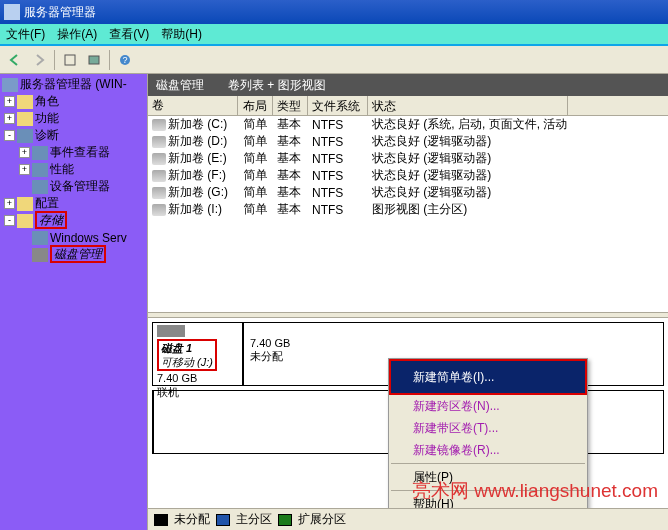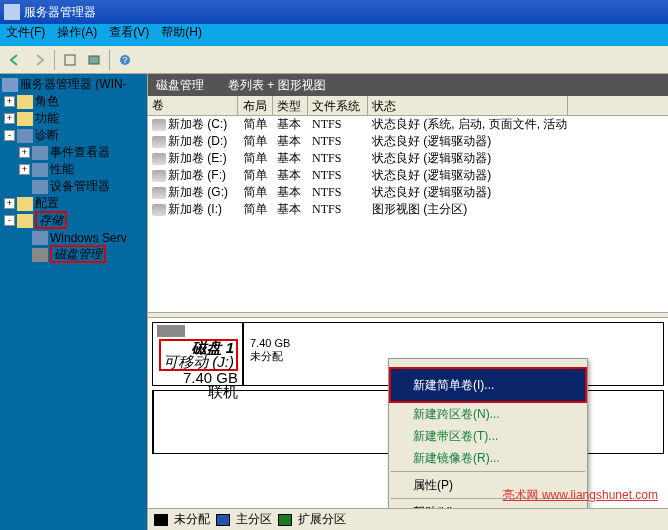--- a/index.html
+++ b/index.html
@@ -1,61 +1,61 @@
 <!DOCTYPE html>
 <html><head>
 <meta charset="utf-8">
 <style>
 * { box-sizing: border-box; margin: 0; padding: 0; }
 body { font-family: "Microsoft YaHei", SimSun, Tahoma, sans-serif; font-size: 12px; background: #fff; width: 668px; height: 530px; overflow: hidden; }
 .titlebar { background: linear-gradient(#2b5fc9,#0a48b7); color: #fff; height: 24px; display: flex; align-items: center; padding: 0 4px; }
 .titlebar .icon { width: 16px; height: 16px; background: #b9d0f0; margin-right: 4px; }
-.menubar { background: #0ea5e9; height: 22px; display: flex; align-items: center; padding: 0 6px; gap: 12px; border-bottom: 5px solid #0ea5e9; }
+.menubar { background: #5eead4; height: 22px; display: flex; align-items: center; padding: 0 6px; gap: 12px; border-bottom: 2px solid #0ea5e9; }
 .menubar span { cursor: default; }
 .toolbar { background: #ece9d8; height: 28px; display: flex; align-items: center; padding: 0 4px; gap: 2px; border-bottom: 1px solid #aca899; }
 .tbtn { width: 22px; height: 22px; border: 1px solid transparent; display: flex; align-items: center; justify-content: center; }
 .tsep { width: 1px; height: 20px; background: #aca899; margin: 0 2px; }
 .main { display: flex; height: calc(530px - 24px - 22px - 28px); }
-.tree { width: 148px; background: #0369a1; border-right: 1px solid #aca899; padding: 2px; overflow: hidden; }
+.tree { width: 148px; background: #8b5cf6; border-right: 1px solid #aca899; padding: 2px; overflow: hidden; }
 .tnode { display: flex; align-items: center; height: 17px; white-space: nowrap; }
 .texp { width: 11px; height: 11px; border: 1px solid #919191; font-size: 9px; line-height: 9px; text-align: center; margin-right: 2px; background: #fff; }
 .ticon { width: 16px; height: 14px; margin-right: 2px; display: inline-block; }
 .ticon.server { background: #7a9bc9; }
 .ticon.folder { background: #f0d77a; }
 .ticon.mon { background: #6a8fb8; }
 .ticon.disk { background: #888; }
 .highlight { border: 2px solid #d90000; padding: 0 2px; font-style: italic; }
 .content { flex: 1; display: flex; flex-direction: column; background: #fff; }
 .header { background: #545454; color: #fff; height: 22px; display: flex; align-items: center; padding: 0 8px; gap: 24px; }
 .listhead { background: #ece9d8; height: 20px; display: flex; border-bottom: 1px solid #aca899; }
 .listhead div { border-right: 1px solid #aca899; padding: 2px 4px; height: 100%; }
 .listbody { height: 196px; overflow: auto; background: #fff; }
 .row { display: flex; height: 17px; align-items: center; }
 .row > div { padding: 0 4px; white-space: nowrap; overflow: hidden; }
 .diskicon { width: 14px; height: 12px; background: linear-gradient(#aaa,#ddd); border-radius: 2px; display: inline-block; margin-right: 2px; }
 .c-vol { width: 90px; display: flex; align-items: center; }
 .c-lay { width: 35px; text-align: center; }
 .c-typ { width: 35px; }
-.c-fs { width: 60px; font-family: Liberation Serif, serif; }
+.c-fs { width: 60px; }
 .c-st { width: 200px; }
 .divbar { height: 6px; background: #ece9d8; border-top: 1px solid #aca899; border-bottom: 1px solid #aca899; cursor: row-resize; }
 .graph { flex: 1; background: #fff; overflow: hidden; position: relative; }
 .diskrow { display: flex; border: 1px solid #000; margin: 4px; height: 64px; }
-.diskinfo { width: 90px; border-right: 1px solid #000; padding: 2px 4px; font-size: 15px; line-height: 14px; position: relative; text-align: right; }
+.diskinfo { width: 90px; border-right: 1px solid #000; padding: 2px 4px; font-size: 11px; line-height: 14px; position: relative; }
 .diskinfo .dicon { width: 28px; height: 12px; background: #888; margin-bottom: 2px; }
 .diskpart { flex: 1; display: flex; }
 .part { border-left: 1px solid #000; padding: 2px 6px; font-size: 11px; }
 .ctxmenu { position: absolute; background: #ece9d8; border: 1px solid #999; box-shadow: 2px 2px 4px rgba(0,0,0,.3); width: 200px; }
 .ctxitem { height: 22px; display: flex; align-items: center; padding: 0 24px; }
-.ctxitem.sel { background: #0a246a; color: #fff; border: 2px solid #d90000; padding: 16px 22px; margin-top: 8px; }
-.ctxitem.dis { color: #15803d; }
+.ctxitem.sel { background: #0a246a; color: #fff; border: 2px solid #d90000; padding: 16px 22px; }
+.ctxitem.dis { color: #a21caf; }
 .ctxsep { height: 1px; background: #aca899; margin: 2px 2px; }
 .legend { position: absolute; bottom: 0; left: 0; right: 0; height: 22px; background: #ece9d8; border-top: 1px solid #aca899; display: flex; align-items: center; padding: 0 6px; gap: 6px; }
 .lsw { width: 14px; height: 12px; border: 1px solid #000; }
-.watermark { position: absolute; right: 10px; bottom: 26px; color: #d33; font-size: 12px; text-decoration: underline; }
+.watermark { position: absolute; right: 10px; bottom: 26px; color: #d33; font-size: 19px; }
 </style>
 </head>
 <body>
 
 <div class="titlebar">
   <span class="icon"></span>
   <span>服务器管理器</span>
 </div>
 
 <div class="menubar">

